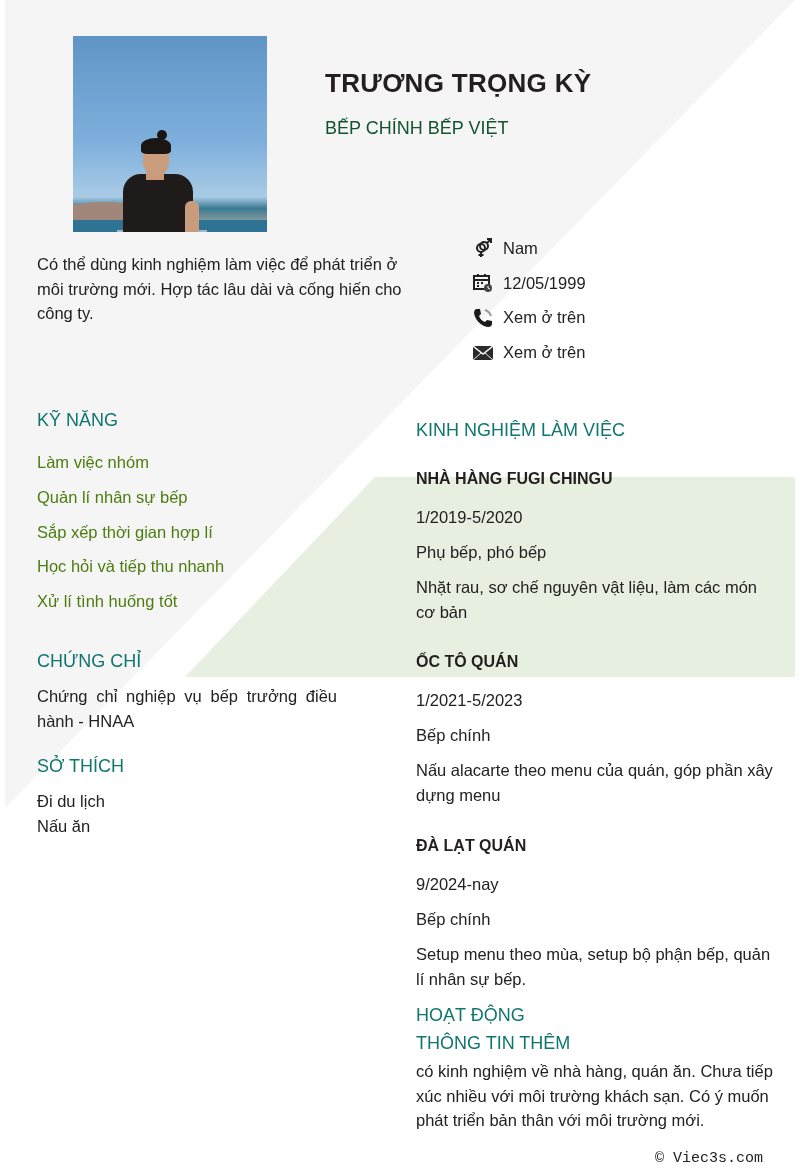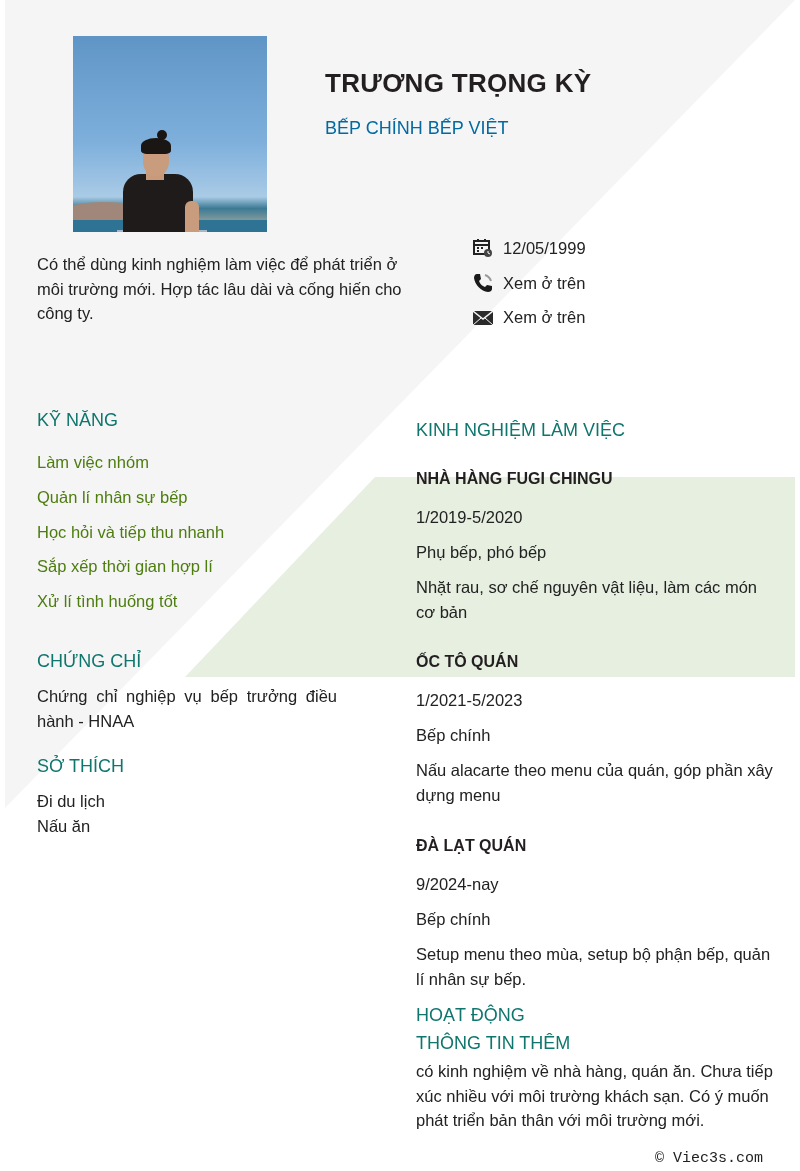--- a/index.html
+++ b/index.html
@@ -21,21 +21,21 @@
   .photo .hair { position:absolute; left:68px; top:102px; width:30px; height:16px; background:#1a1614; border-radius: 50% 50% 20% 20%; }
   .photo .bun { position:absolute; left:84px; top:94px; width:10px; height:10px; background:#1a1614; border-radius: 50%; }
   .photo .arm { position:absolute; left:112px; top:165px; width:14px; height:40px; background:#c99c7d; border-radius: 6px; }
   .photo .jeans { position:absolute; left:44px; top:194px; width:90px; height:20px; background:#a9b6c9; }
 
   .name {
     position: absolute; left: 325px; top: 68px; font-size: 26px; font-weight: bold;
     letter-spacing: 0.3px; color: #231f20;
   }
   .job-title {
-    position: absolute; left: 325px; top: 118px; font-size: 18px; color: #0369a1;
+    position: absolute; left: 325px; top: 118px; font-size: 18px; color: #14532d;
   }
 
   .objective {
     position: absolute; left: 37px; top: 252px; width: 390px; font-size: 16.5px; line-height: 24.5px; color: #222;
   }
 
   .contact { position: absolute; left: 472px; top: 231px; }
   .contact-row { display: flex; align-items: center; height: 34.8px; }
   .contact-row .ico { width: 22px; height: 22px; margin-right: 9px; display: flex; align-items: center; justify-content: center; }
   .contact-row .ico svg { width: 20px; height: 20px; }
@@ -78,20 +78,33 @@
 
 <div class="name">TRƯƠNG TRỌNG KỲ</div>
 <div class="job-title">BẾP CHÍNH BẾP VIỆT</div>
 
 <div class="objective">Có thể dùng kinh nghiệm làm việc để phát triển ở môi trường mới. Hợp tác lâu dài và cống hiến cho công ty.</div>
 
 <div class="contact">
   <div class="contact-row">
     <span class="ico">
       <svg viewBox="0 0 20 20">
+          <circle cx="8" cy="10" r="4" fill="none" stroke="#222" stroke-width="2"></circle>
+          <circle cx="11" cy="8" r="4" fill="none" stroke="#222" stroke-width="2"></circle>
+          <line x1="14" y1="5" x2="18" y2="1" stroke="#222" stroke-width="2"></line>
+          <polyline points="14,1 18,1 18,5" fill="none" stroke="#222" stroke-width="2"></polyline>
+          <line x1="8" y1="14" x2="8" y2="19" stroke="#222" stroke-width="2"></line>
+          <line x1="5.5" y1="17" x2="10.5" y2="17" stroke="#222" stroke-width="2"></line>
+        </svg>
+    </span>
+    <span class="txt">Nam</span>
+  </div>
+  <div class="contact-row">
+    <span class="ico">
+      <svg viewBox="0 0 20 20">
           <rect x="1" y="3" width="15" height="13" fill="none" stroke="#222" stroke-width="2"></rect>
           <line x1="1" y1="7" x2="16" y2="7" stroke="#222" stroke-width="2"></line>
           <line x1="5" y1="1" x2="5" y2="4" stroke="#222" stroke-width="2"></line>
           <line x1="12" y1="1" x2="12" y2="4" stroke="#222" stroke-width="2"></line>
           <rect x="4" y="9" width="2" height="2" fill="#222"></rect>
           <rect x="8" y="9" width="2" height="2" fill="#222"></rect>
           <rect x="4" y="12" width="2" height="2" fill="#222"></rect>
           <circle cx="15" cy="15" r="4" fill="#444"></circle>
           <polyline points="15,13 15,15 17,16" fill="none" stroke="#fff" stroke-width="1"></polyline>
         </svg>
@@ -117,22 +130,22 @@
         </svg>
     </span>
     <span class="txt">Xem ở trên</span>
   </div>
 </div>
 
 <div class="section-title" style="left:37px; top:410px;">KỸ NĂNG</div>
 <div class="list" style="left:37px; top:450px;">
   <div class="li">Làm việc nhóm</div>
   <div class="li">Quản lí nhân sự bếp</div>
+  <div class="li">Sắp xếp thời gian hợp lí</div>
   <div class="li">Học hỏi và tiếp thu nhanh</div>
-  <div class="li">Sắp xếp thời gian hợp lí</div>
   <div class="li">Xử lí tình huống tốt</div>
 </div>
 
 <div class="section-title" style="left:37px; top:651px;">CHỨNG CHỈ</div>
 <div class="cert-text">Chứng chỉ nghiệp vụ bếp trưởng điều hành - HNAA</div>
 
 <div class="section-title" style="left:37px; top:756px;">SỞ THÍCH</div>
 <div class="hobby-list">
   <div>Đi du lịch</div>
   <div>Nấu ăn</div>

